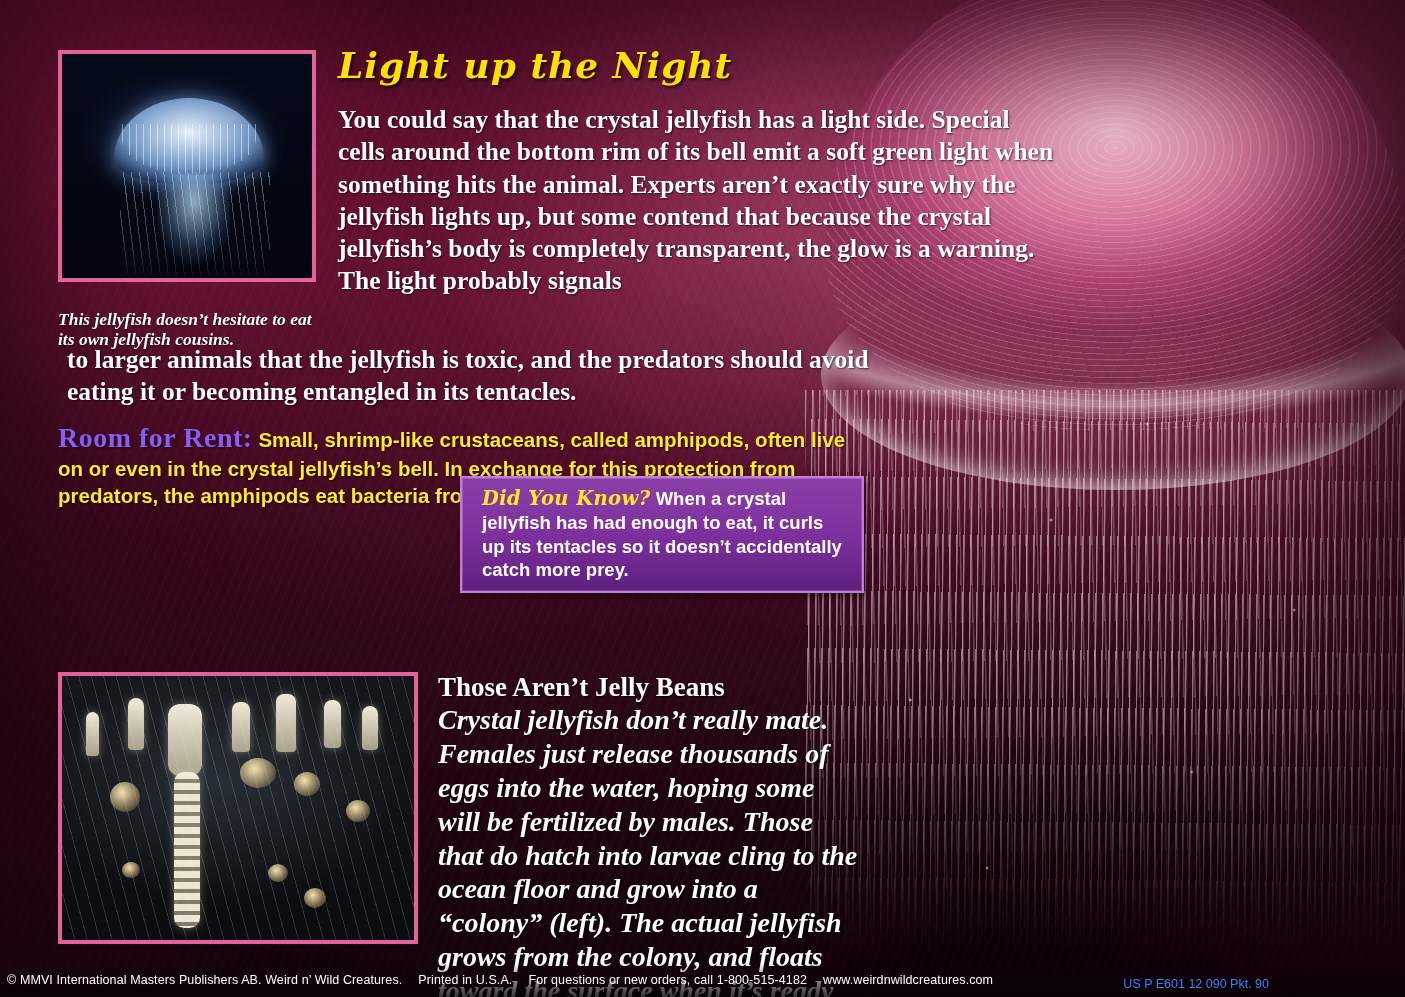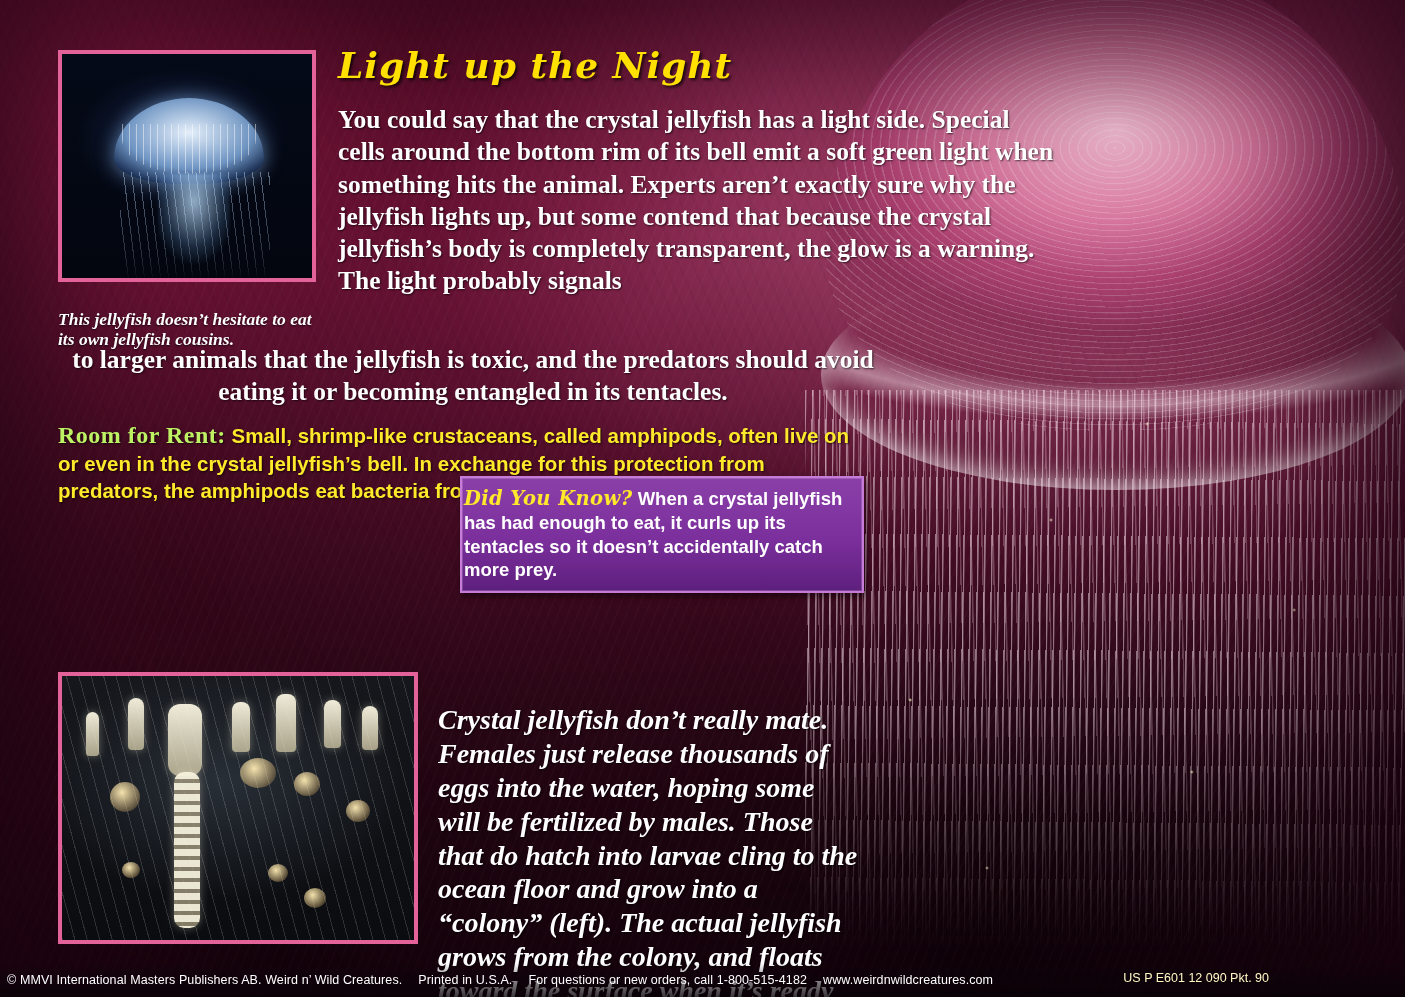--- a/index.html
+++ b/index.html
@@ -194,56 +194,55 @@
     width: 716px;
     color: #ffffff;
     font-family: "Liberation Serif", serif;
     font-weight: bold;
     font-size: 25.5px;
     line-height: 1.265;
     text-shadow: 1px 1px 2px rgba(0,0,0,.65);
   }
   .body-wide {
     position: absolute;
-    left: 58px; top: 344px;
+    left: 67px; top: 344px;
     width: 830px;
     color: #ffffff;
     font-family: "Liberation Serif", serif;
     font-weight: bold;
     font-size: 25.5px;
     line-height: 1.265;
     text-shadow: 1px 1px 2px rgba(0,0,0,.65);
-    text-align: center;
   }
 
   
   .sec {
     position: absolute;
     color: #ffe92b;
     font-family: "Liberation Sans", sans-serif;
     font-weight: bold;
     font-size: 20.5px;
     line-height: 1.30;
     text-shadow: 1px 1px 2px rgba(0,0,0,.7);
   }
   .sec .lead {
     font-family: "Liberation Serif", serif;
-    font-size: 24px;
-    color: #bef264;
+    font-size: 28px;
+    color: #8b5cf6;
     letter-spacing: .5px;
   }
   #sec-room { left: 58px; top: 420px; width: 800px; }
   #sec-swim { left: 58px; top: 570px; width: 810px; }
 
   
   .dyk {
     position: absolute;
     left: 460px; top: 476px;
     width: 404px;
-    padding: 9px 12px 10px 2px;
+    padding: 9px 12px 10px 20px;
     box-sizing: border-box;
     background: linear-gradient(180deg, #8a3fa8 0%, #7b2f9c 55%, #5e1f7e 100%);
     border: 2px solid #c77ad8;
     box-shadow: 0 0 0 1px rgba(255,255,255,.18) inset, 2px 3px 7px rgba(0,0,0,.5);
     color: #ffffff;
     font-family: "Liberation Sans", sans-serif;
     font-weight: bold;
     font-size: 18.5px;
     line-height: 1.25;
   }
@@ -321,22 +320,22 @@
     color: #ffffff;
     font-family: "Liberation Sans", sans-serif;
     font-size: 12.5px;
     letter-spacing: .1px;
     padding-left: 7px;
   }
   .footer span { white-space: nowrap; }
   .footer .gap { display: inline-block; width: 16px; }
   .footer-code {
     position: absolute;
-    right: 136px; bottom: 12px;
-    color: #fef9c3;
+    right: 136px; bottom: 6px;
+    color: #3b82f6;
     font-family: "Liberation Sans", sans-serif;
     font-size: 12.5px;
   }
   .footer-bar {
     position: absolute;
     left: 0; bottom: 0; width: 100%; height: 34px;
     background: linear-gradient(180deg, rgba(10,2,8,0.0) 0%, rgba(10,2,8,0.55) 60%, rgba(8,2,6,0.8) 100%);
   }
 </style>
 </head>
@@ -402,20 +401,21 @@
 
       <div class="p2-blob" style="left:48px;  top:106px; width:30px; height:30px;"></div>
       <div class="p2-blob" style="left:178px; top:82px;  width:36px; height:30px;"></div>
       <div class="p2-blob" style="left:232px; top:96px;  width:26px; height:24px;"></div>
       <div class="p2-blob" style="left:284px; top:124px; width:24px; height:22px;"></div>
       <div class="p2-blob" style="left:206px; top:188px; width:20px; height:18px;"></div>
       <div class="p2-blob" style="left:242px; top:212px; width:22px; height:20px;"></div>
       <div class="p2-blob" style="left:60px;  top:186px; width:18px; height:16px;"></div>
     </div>
 
+    <div class="jb-title">Those Aren’t Jelly Beans</div>
     <div class="jb-body">Crystal jellyfish don’t really mate. Females just release thousands of eggs into the water, hoping some will be fertilized by males. Those that do hatch into larvae cling to the ocean floor and grow into a “colony” (left). The actual jellyfish grows from the colony, and floats toward the surface when it’s ready to go out on its own.</div>
 
     <div class="footer-bar"></div>
     <div class="footer">
       <span>© MMVI International Masters Publishers AB. Weird n’ Wild Creatures.</span><span class="gap"></span><span>Printed in U.S.A.</span><span class="gap"></span><span>For questions or new orders, call 1-800-515-4182</span><span class="gap"></span><span>www.weirdnwildcreatures.com</span>
     </div>
     <div class="footer-code">US P E601 12 090 Pkt. 90</div>
 
   </div>
 </div>

